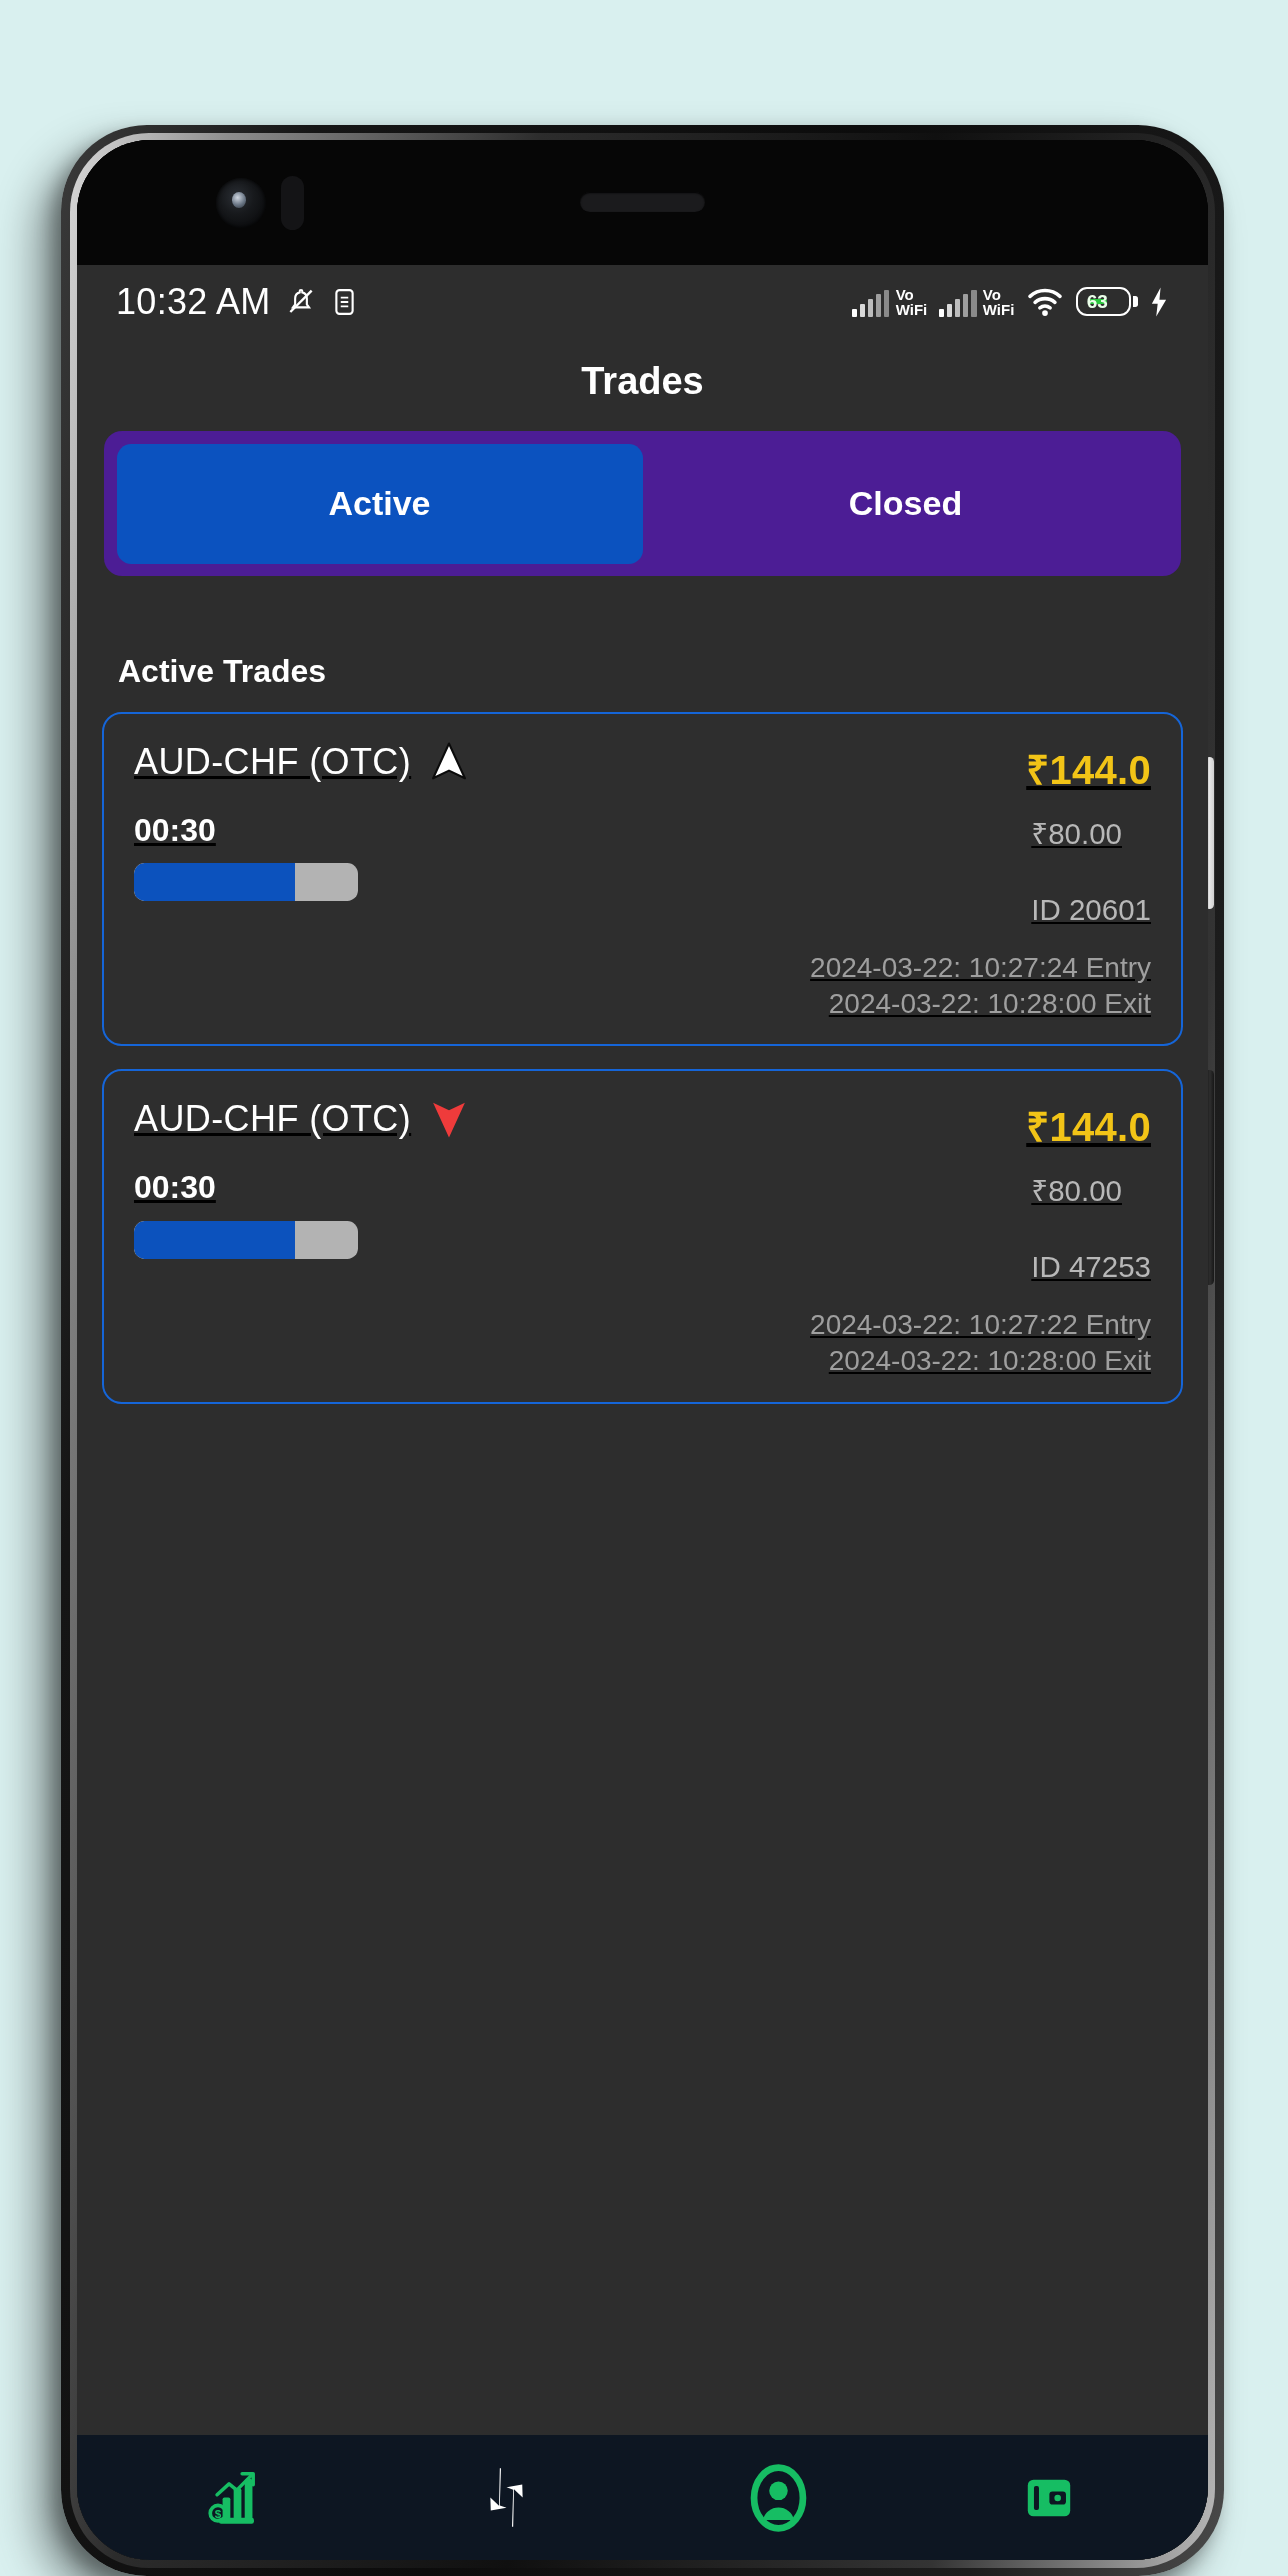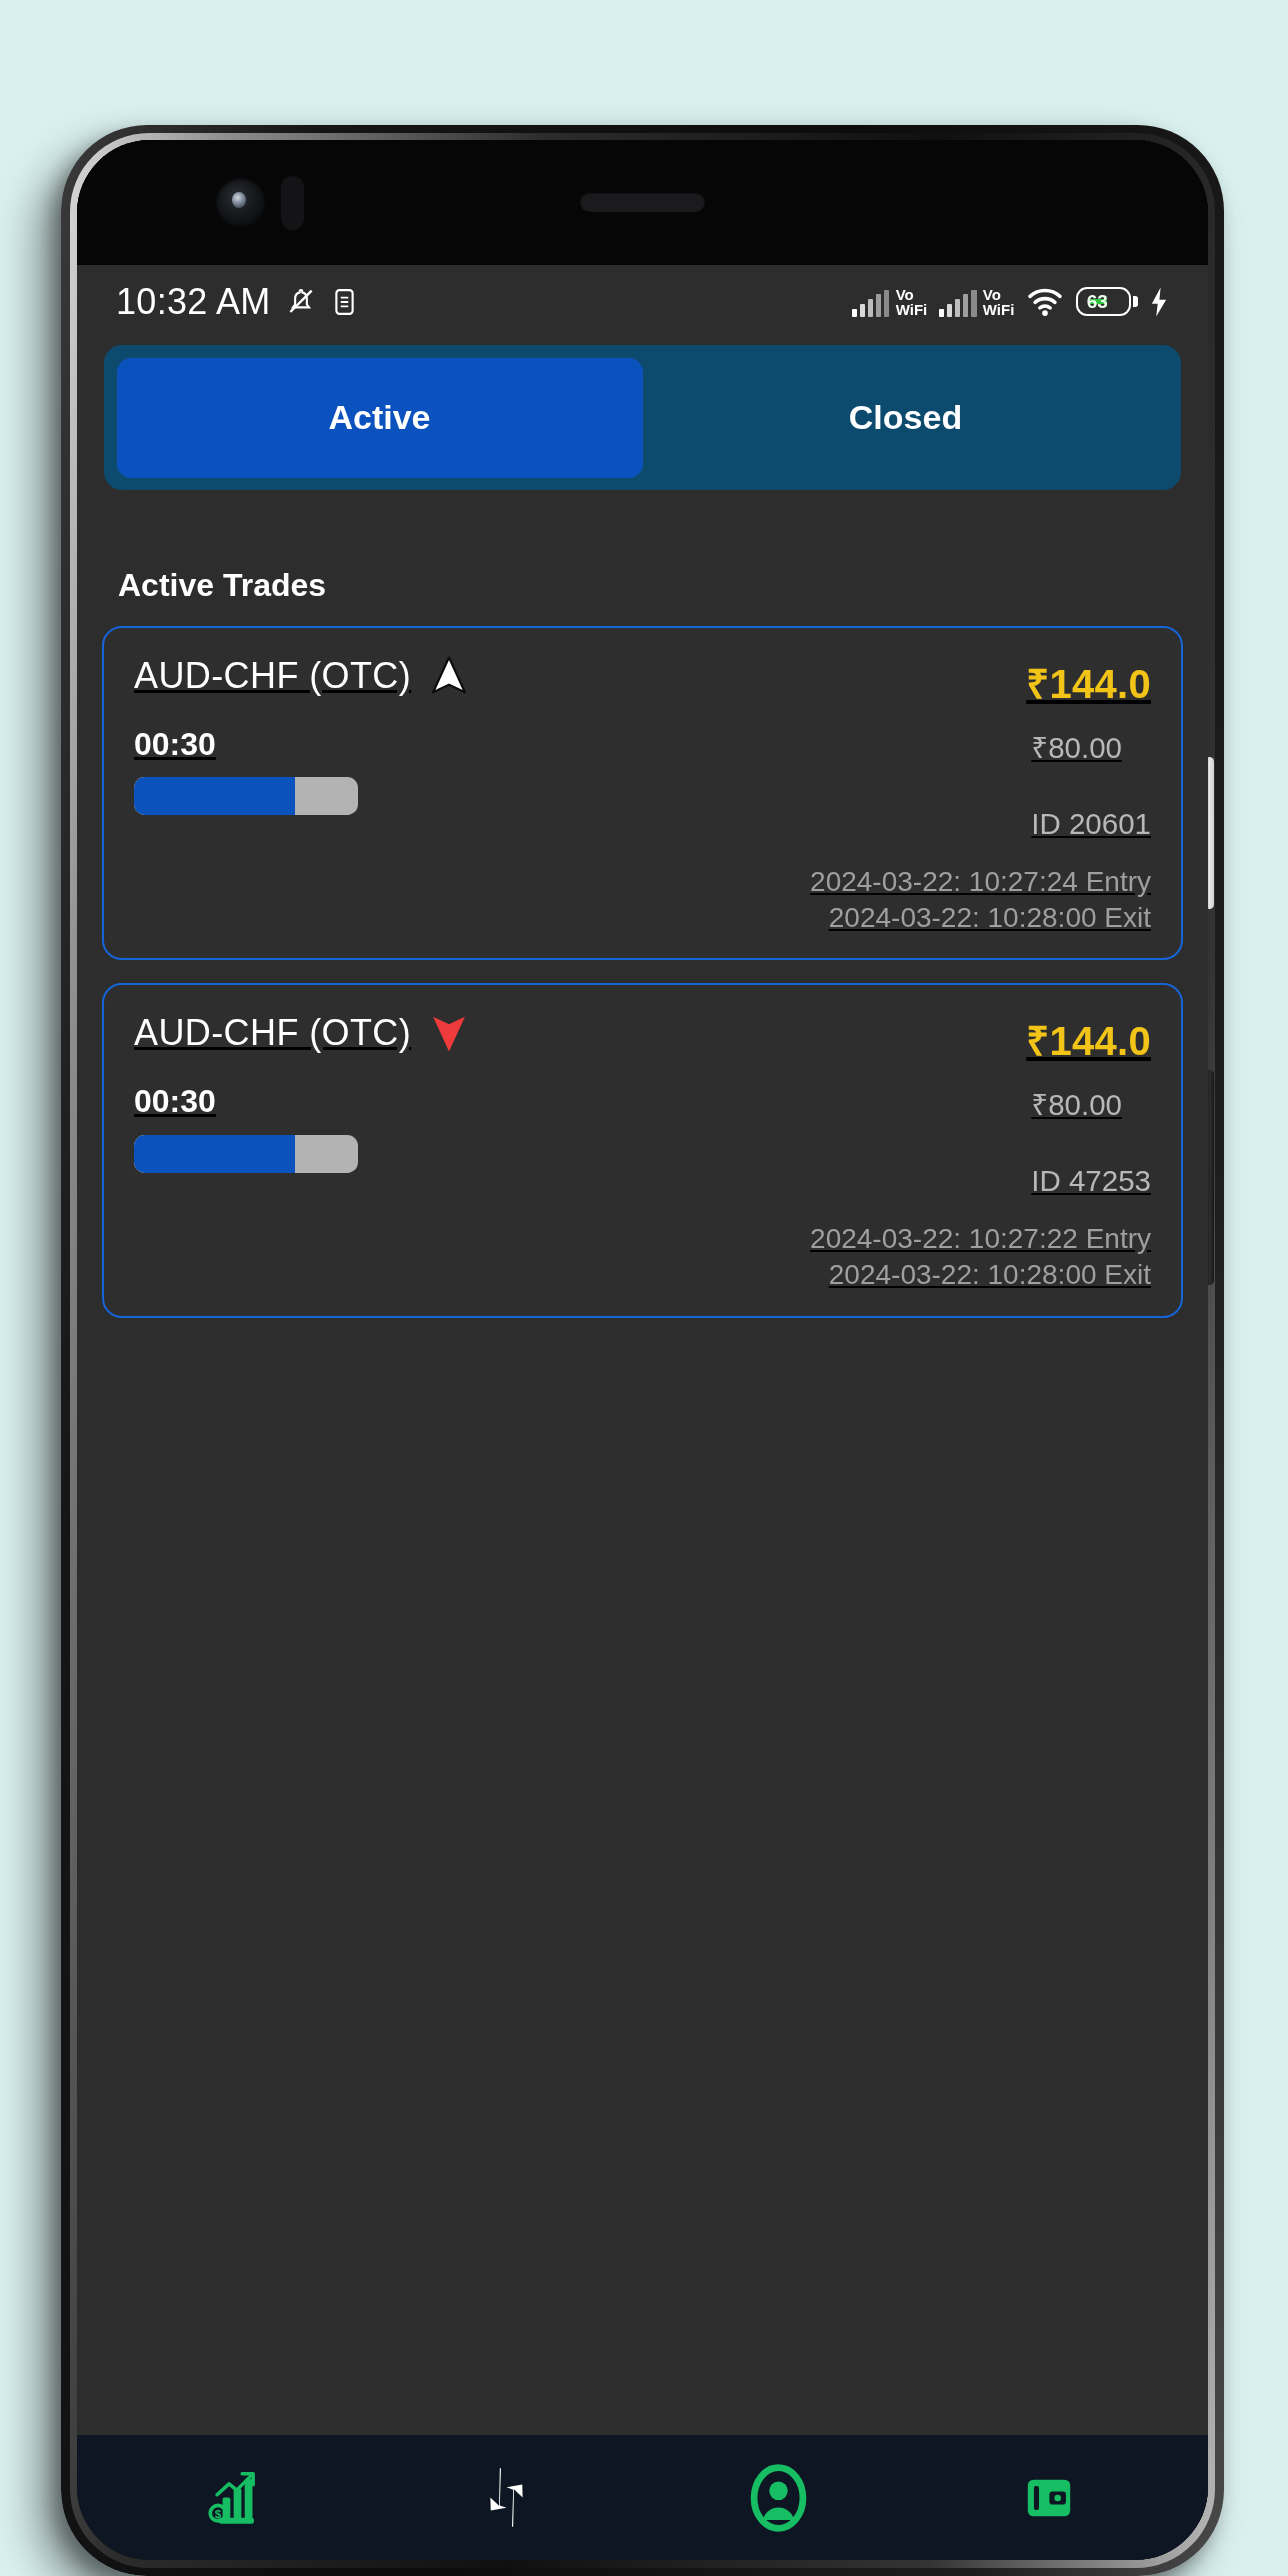--- a/index.html
+++ b/index.html
@@ -145,21 +145,21 @@
     height:86px;
     display:flex; align-items:center; justify-content:center;
     flex:0 0 auto;
   }
   #page-title { color:#ffffff; font-size:38px; font-weight:700; }
 
   
   #tab-bar {
     margin:7.2px 27px 0 27px;
     height:145px;
-    background:#0c4a6e;
+    background:#4c1d95;
     border-radius:18px;
     display:flex; align-items:center;
     padding:12.5px;
     flex:0 0 auto;
   }
   .tab {
     flex:1 1 0; height:100%;
     display:flex; align-items:center; justify-content:center;
     border-radius:14.3px;
     color:#ffffff; font-size:34px; font-weight:700;
@@ -308,20 +308,23 @@
                 </div>
                 <div class="battery-nub"></div>
               </div>
 
               <svg width="19.7" height="32" viewBox="0 0 12 22">
                 <path d="M7.2 1 1.2 12.2h4L4.2 21 11 9.4H6.4L7.2 1z" fill="#ffffff"></path>
               </svg>
             </div>
           </div>
 
+          <div id="title-bar">
+            <span id="page-title">Trades</span>
+          </div>
 
           <div id="tab-bar">
             <div class="tab active">
               <span>Active</span>
             </div>
             <div class="tab">
               <span>Closed</span>
             </div>
           </div>
 

